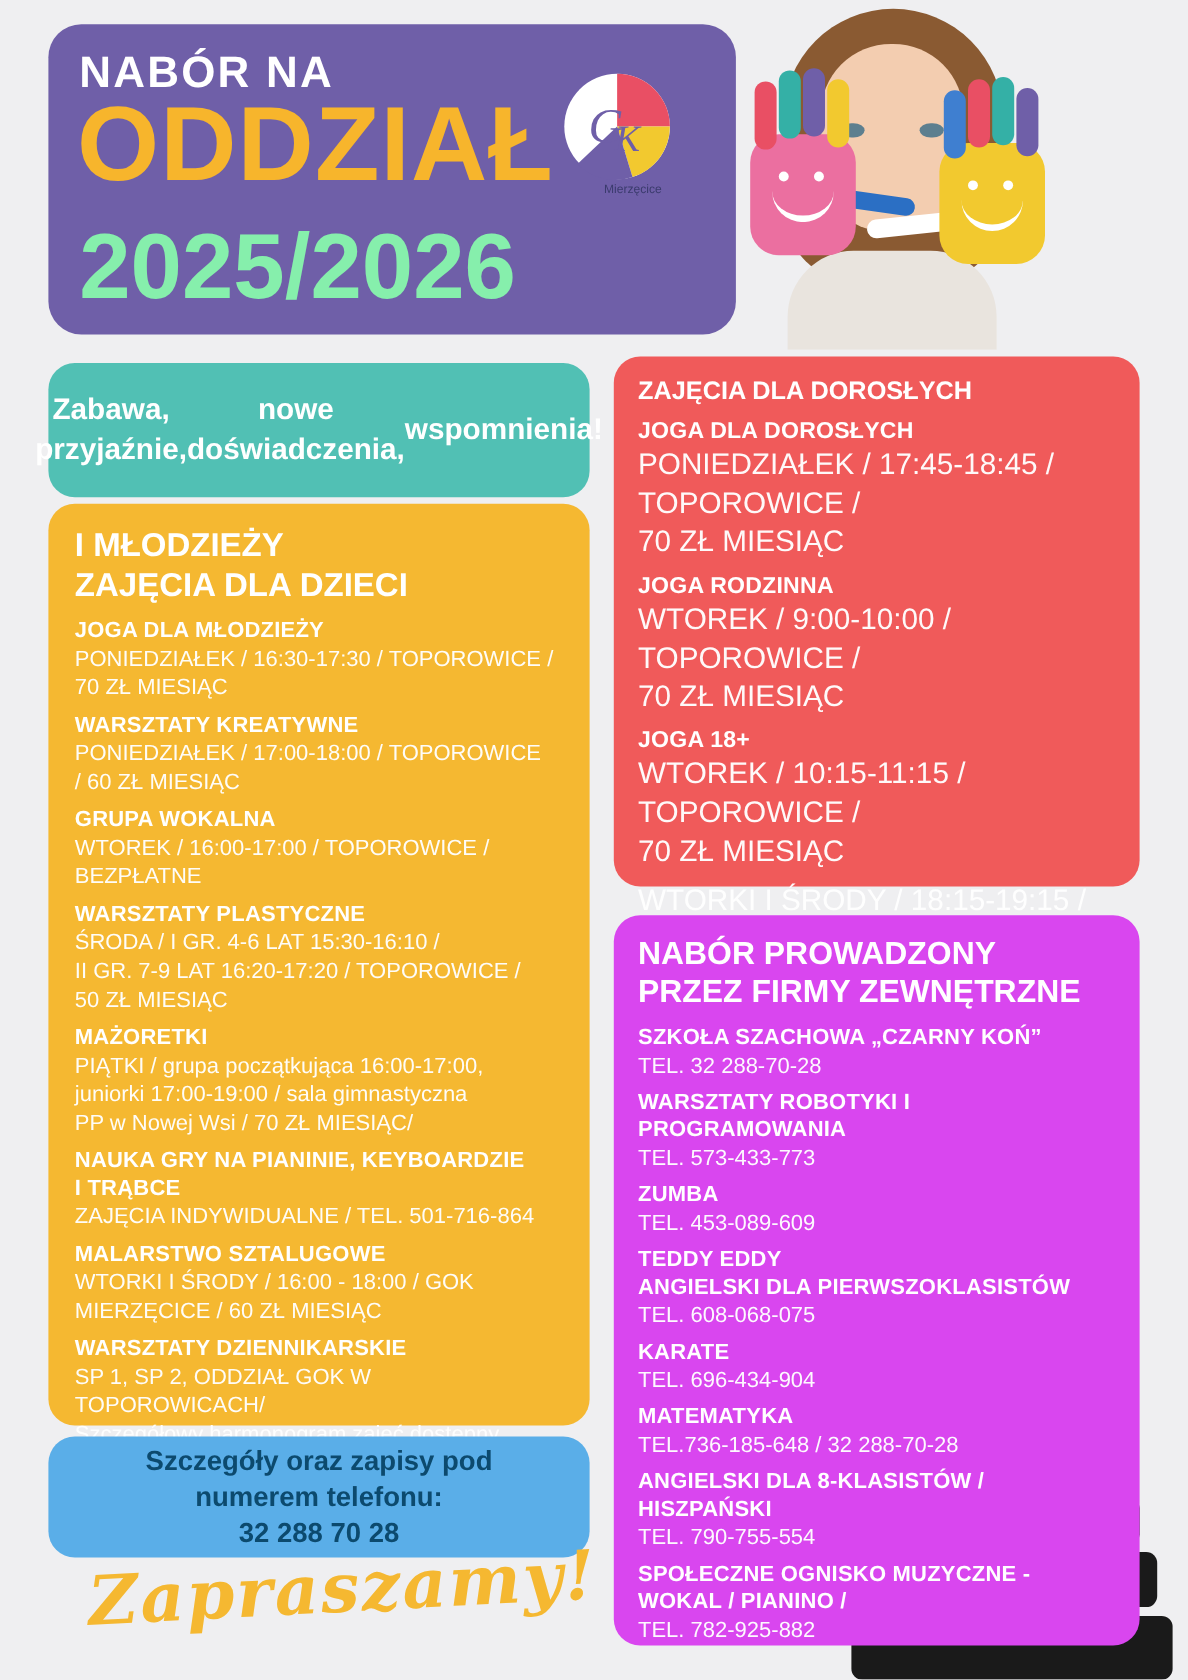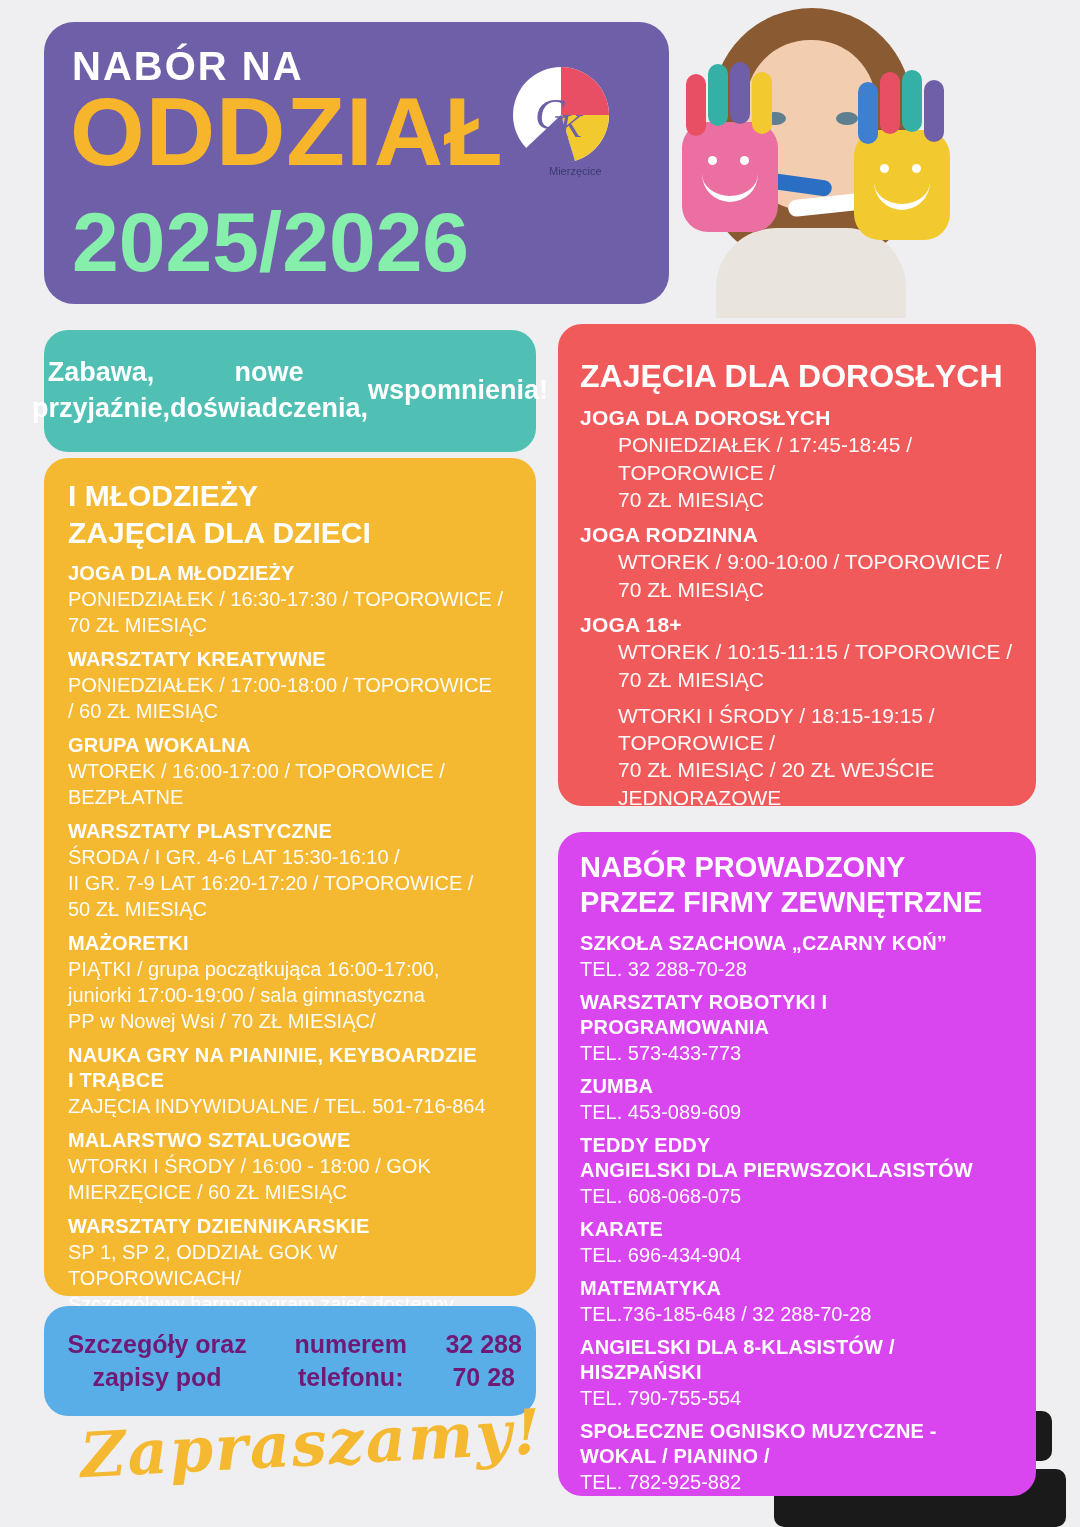--- a/index.html
+++ b/index.html
@@ -97,35 +97,35 @@
   .yellow { left: 44px; top: 458px; width: 492px; height: 838px; background: #f5b831; padding: 20px 24px 10px 24px; }
   .yellow .sect-title { color: #ffffff; font-size: 30px; font-weight: bold; line-height: 1.22; margin-bottom: 10px; }
   .item { margin-bottom: 9px; }
   .item .h { color: #ffffff; font-size: 20px; font-weight: bold; line-height: 1.25; letter-spacing: .2px; }
   .item .d { color: #ffffff; font-size: 20px; font-weight: 400; line-height: 1.3; opacity: .97; }
 
   
   .blue { left: 44px; top: 1306px; width: 492px; height: 110px; background: #5aaee8; }
   .blue .txt {
     position: absolute; inset: 0;
-    display: flex; flex-direction: row; align-items: center; justify-content: center;
-    color: #701a75; font-size: 25px; font-weight: bold; line-height: 1.32; text-align: center;
+    display: flex; flex-direction: column; align-items: center; justify-content: center;
+    color: #0c4a6e; font-size: 25px; font-weight: bold; line-height: 1.32; text-align: center;
   }
   .zapraszamy {
     position: absolute; left: 80px; top: 1408px; width: 430px;
     color: #f5b831; font-family: "DejaVu Serif", serif;
     font-size: 62px; font-style: italic; font-weight: bold;
     letter-spacing: 2px; transform: rotate(-3deg);
   }
 
   
   .red { left: 558px; top: 324px; width: 478px; height: 482px; background: #f05a5a; padding: 18px 22px; }
-  .red .sect-title { color: #ffffff; font-size: 32px; font-weight: bold; margin-bottom: 10px; margin-top: 16px; }
+  .red .sect-title { color: #ffffff; font-size: 23px; font-weight: bold; margin-bottom: 10px; }
   .red .item .h { font-size: 21px; }
-  .red .item .d { font-size: 21px; margin-left: 38px; }
+  .red .item .d { font-size: 27px; }
 
   
   .purple { left: 558px; top: 832px; width: 478px; height: 664px; background: #d946ef; padding: 18px 22px; z-index: 2; }
   .purple .sect-title { color: #ffffff; font-size: 29px; font-weight: bold; line-height: 1.22; margin-bottom: 10px; }
   .purple .item { margin-bottom: 8px; }
   .purple .item .h { font-size: 20px; }
   .purple .item .d { font-size: 20px; font-weight: 400; }
 
   
   .chess { position: absolute; right: 10px; bottom: 0; width: 300px; height: 700px; z-index: 1; opacity: 1; }

